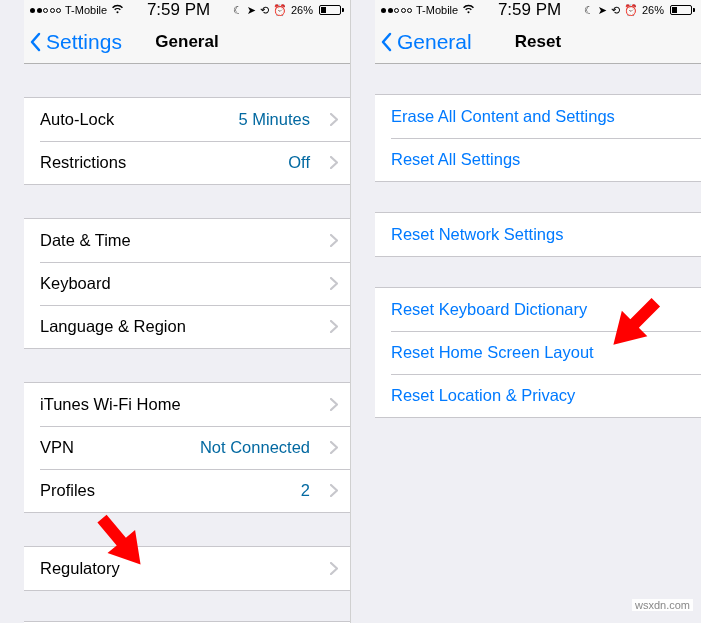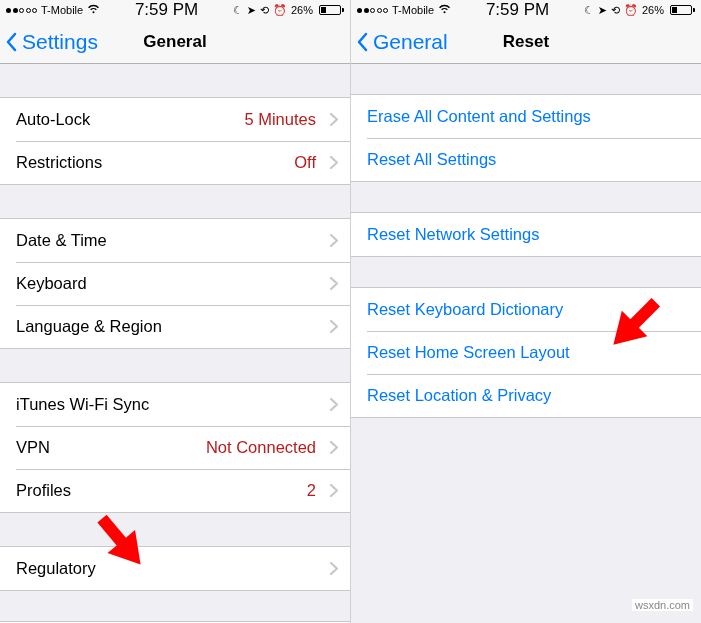--- a/index.html
+++ b/index.html
@@ -1,18 +1,18 @@
 <!DOCTYPE html>
 <html><head>
   <meta charset="utf-8">
   <style>
     * { margin: 0; padding: 0; box-sizing: border-box; font-family: -apple-system, "Helvetica Neue", Helvetica, Arial, sans-serif; }
     body { background: #fff; width: 701px; height: 623px; position: relative; }
     .container { display: flex; width: 100%; height: 100%; }
-    .phone { flex: 1; background: #efeff4; position: relative; display: flex; flex-direction: column; overflow: hidden; }
+    .phone { flex: 1; background: #efeff4; position: relative; display: flex; flex-direction: column; overflow: hidden; padding-left: 24px; }
     .phone-left { border-right: 1px solid #d0d0d0; }
 
     
     .status-bar { height: 20px; background: #f7f7f7; display: flex; align-items: center; justify-content: space-between; padding: 0 6px; font-size: 11px; color: #000; }
     .status-left, .status-right { display: flex; align-items: center; gap: 4px; }
     .status-center { font-weight: 400; font-size: 17px; }
     .dots { display: flex; gap: 1.5px; }
     .dot { width: 5px; height: 5px; border-radius: 50%; background: #000; }
     .dot.empty { background: transparent; border: 0.8px solid #000; }
     .wifi-icon svg { width: 13px; height: 10px; }
@@ -31,21 +31,21 @@
 
     
     .list { flex: 1; overflow-y: auto; }
     .group-gap { height: 33px; }
     .group-gap.small { height: 30px; }
     .group { background: #fff; border-top: 0.5px solid #c8c7cc; border-bottom: 0.5px solid #c8c7cc; }
     .row { display: flex; align-items: center; min-height: 43px; padding-left: 16px; position: relative; }
     .row + .row::before { content: ""; position: absolute; top: 0; left: 16px; right: 0; height: 0.5px; background: #c8c7cc; }
     .row-label { font-size: 16.5px; color: #000; flex: 0 0 auto; text-align: center; }
     .row-label.blue { color: #007aff; }
-    .row-value { font-size: 16.5px; color: #b91c1c; margin-left: auto; margin-right: 14px; }
+    .row-value { font-size: 16.5px; color: #0369a1; margin-left: auto; margin-right: 20px; }
     .chevron { margin-left: auto; margin-right: 12px; display: inline-flex; }
     .row-value + .chevron { margin-left: 0; }
     .chevron svg { width: 8px; height: 13px; }
     .chevron svg path { stroke: #c7c7cc; stroke-width: 2.2; fill: none; stroke-linecap: round; stroke-linejoin: round; }
 
     
     .arrow { position: absolute; pointer-events: none; }
     .arrow svg { display: block; }
 
     .watermark { position: absolute; bottom: 12px; right: 8px; font-size: 11px; color: #888; background: rgba(255,255,255,0.9); padding: 0 3px; }
@@ -145,21 +145,21 @@
               <svg viewBox="0 0 8 13">
                 <path d="M1 1 L7 6.5 L1 12"></path>
               </svg>
             </span>
         </div>
       </div>
 
       <div class="group-gap"></div>
       <div class="group">
         <div class="row">
-          <span class="row-label">iTunes Wi-Fi Sync</span>
+          <span class="row-label">iTunes Wi-Fi Home</span>
           <span class="chevron">
               <svg viewBox="0 0 8 13">
                 <path d="M1 1 L7 6.5 L1 12"></path>
               </svg>
             </span>
         </div>
         <div class="row">
           <span class="row-label">VPN</span>
           <span class="row-value">Not Connected</span>
           <span class="chevron">

